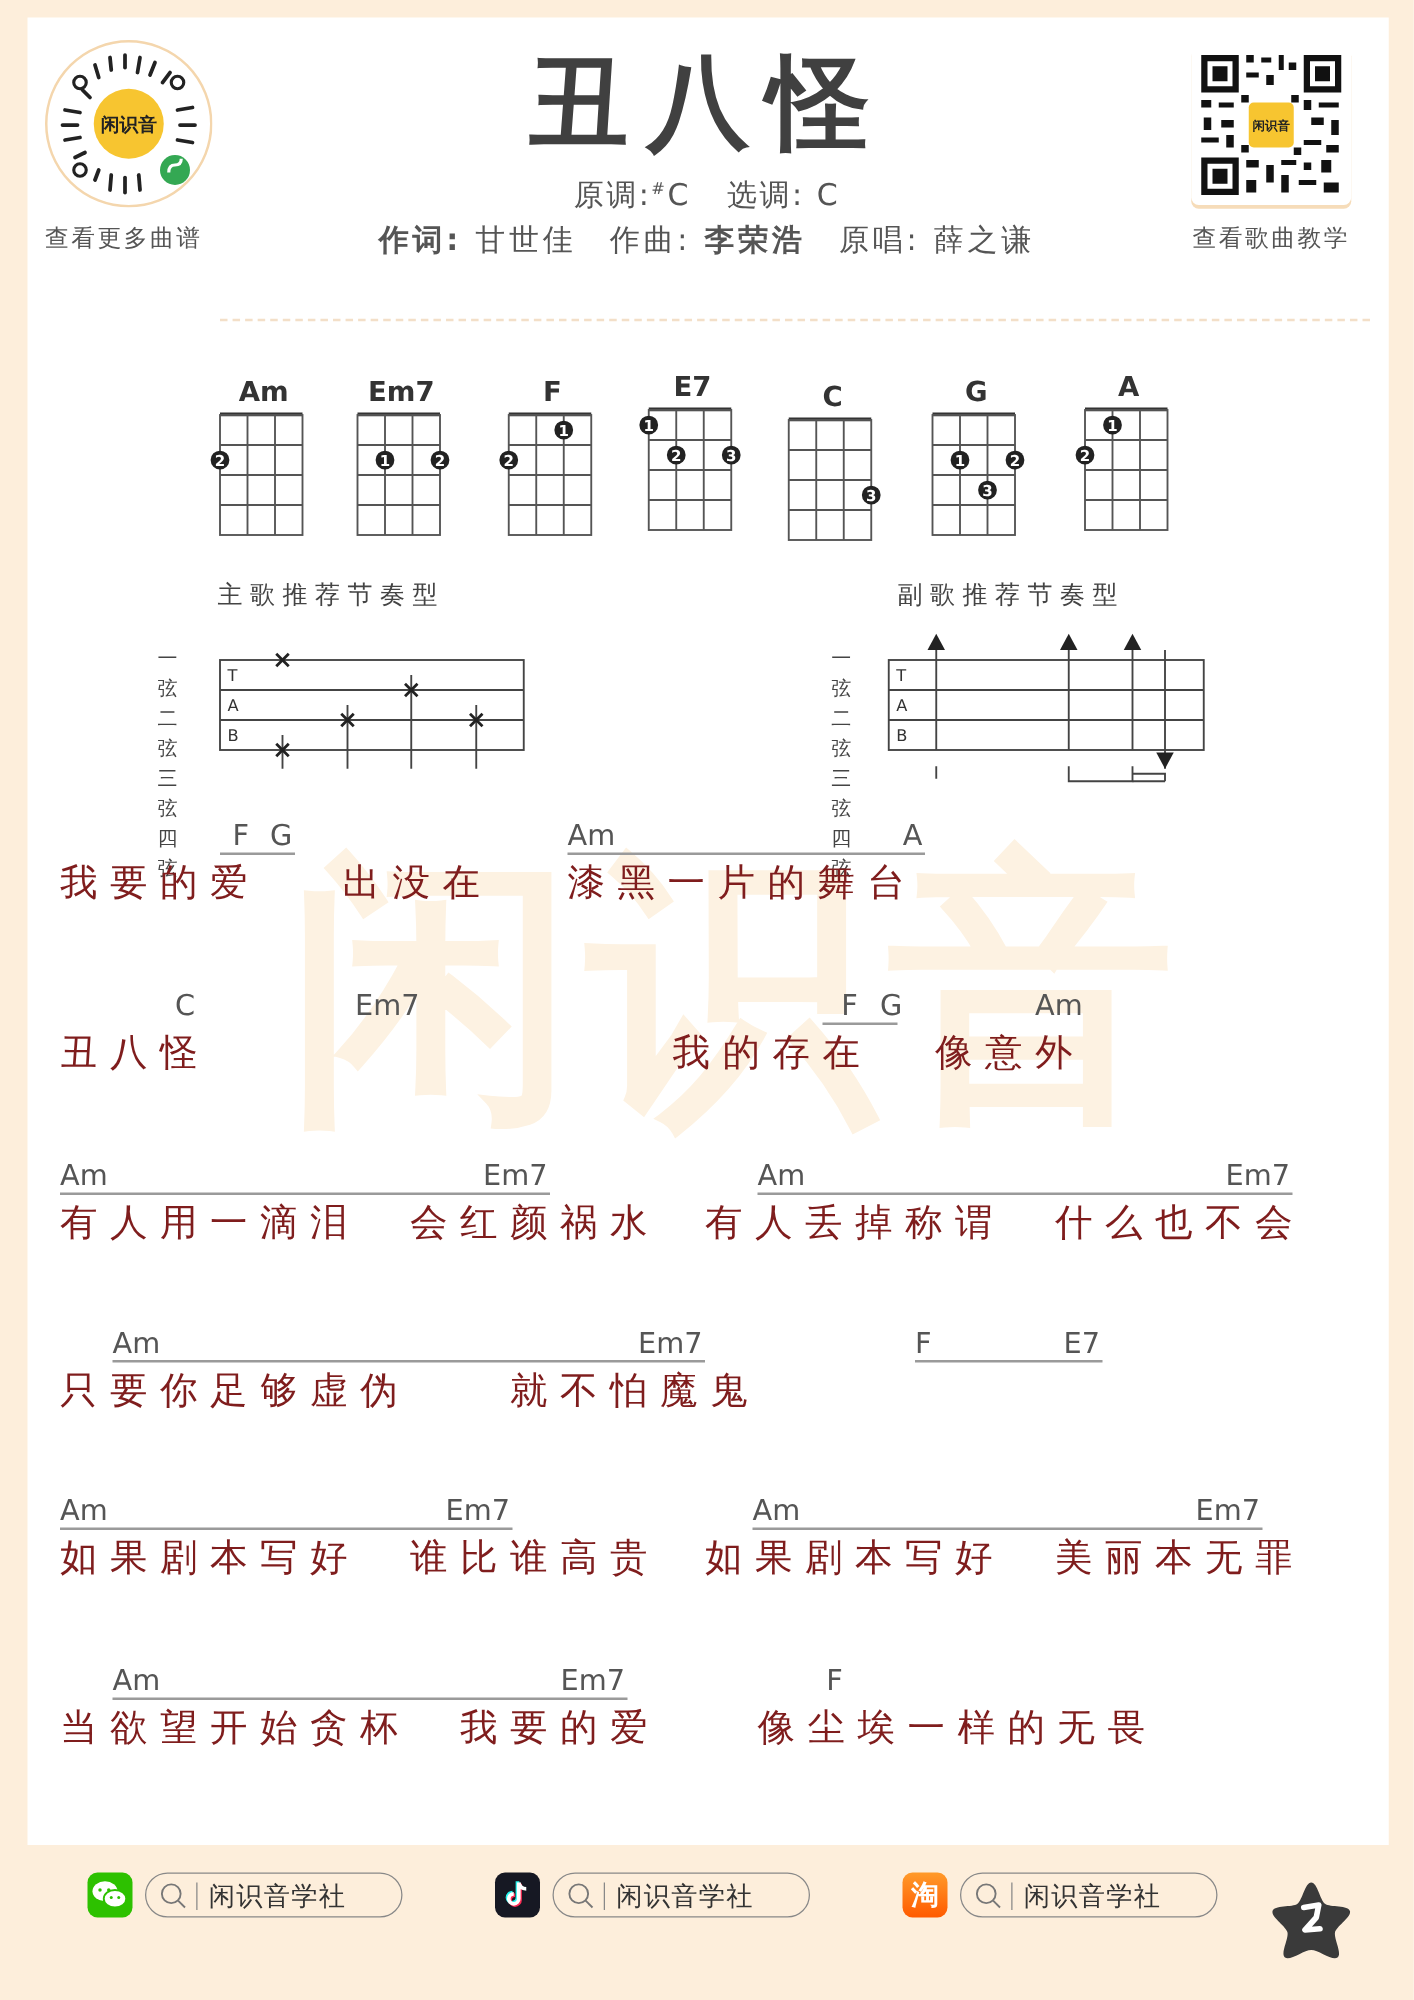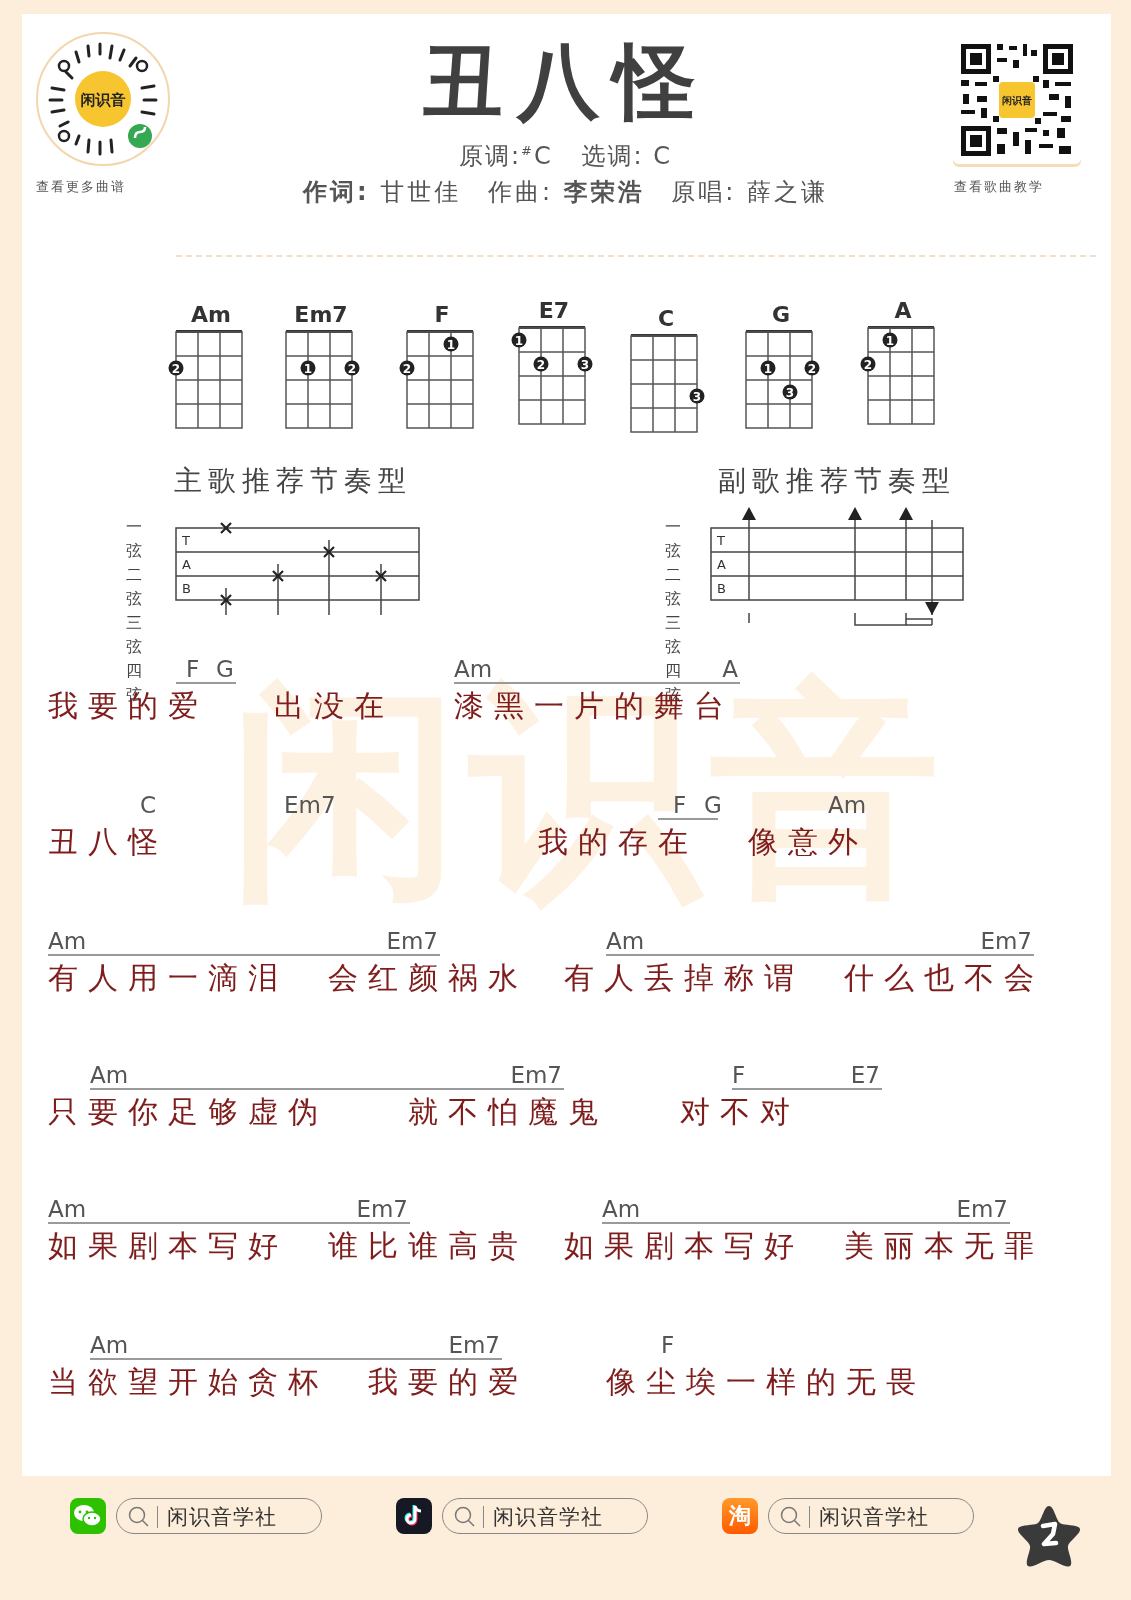--- a/index.html
+++ b/index.html
@@ -22,39 +22,39 @@
   .meta1 {
     position: absolute; left: 0; width: 100%; top: 140px; text-align: center;
     font-size: 24px; color: #555; letter-spacing: 2px;
   }
   .meta1 sup { font-size: 13px; }
   .meta2 {
     position: absolute; left: 0; width: 100%; top: 176px; text-align: center;
     font-size: 24px; color: #555; letter-spacing: 3px;
   }
   .meta2 span { margin: 0 8px; }
-  .qr-caption { position: absolute; font-size: 13px; color: #555; letter-spacing: 2px; }
+  .qr-caption { position: absolute; font-size: 19px; color: #555; letter-spacing: 2px; }
   .dash-line {
     position: absolute; left: 176px; top: 255px; width: 920px; height: 0;
     border-top: 2px dashed #f3dfc8;
   }
   
   .watermark {
     position: absolute; left: 230px; top: 640px; font-size: 230px; font-weight: bold;
     color: #fdf2e2; letter-spacing: 10px; z-index: 0;
   }
   
   .chord { position: absolute; top: 302px; width: 120px; }
   .chord-name {
     position: absolute; top: 0; left: 0; width: 70px; text-align: center;
     font-size: 22px; font-weight: bold; color: #333;
   }
   .chord svg { position: absolute; top: 26px; left: -12px; }
   
-  .rhythm-title { position: absolute; font-size: 28px; color: #444; letter-spacing: 6px; }
+  .rhythm-title { position: absolute; font-size: 20px; color: #444; letter-spacing: 6px; }
   .rhythm svg { position: absolute; }
   
   .lyric-line { position: absolute; left: 0; width: 100%; height: 100px; }
   .seg { position: absolute; }
   .seg .chords { position: relative; height: 28px; border-bottom: 2px solid #9a9a9a; }
   .seg .chords.noline { border-bottom-color: transparent; }
   .seg .chords span {
     position: absolute; bottom: 0; font-size: 23px; color: #555;
   }
   .seg .words {
@@ -444,21 +444,20 @@
       <span style="left:0;">Am</span>
       <span style="right:2px;">Em7</span>
     </div>
     <div class="words">只要你足够虚伪　　就不怕魔鬼</div>
   </div>
   <div class="seg" style="left:680px;">
     <div class="chords" style="width:150px;margin-left:52px;">
       <span style="left:0;">F</span>
       <span style="right:2px;">E7</span>
     </div>
-    <div class="words">对不对</div>
   </div>
 </div>
 
 <div class="lyric-line" style="top:1194px;">
   <div class="seg" style="left:48px;">
     <div class="chords" style="width:362px;">
       <span style="left:0;">Am</span>
       <span style="right:2px;">Em7</span>
     </div>
     <div class="words">如果剧本写好　谁比谁高贵</div>

